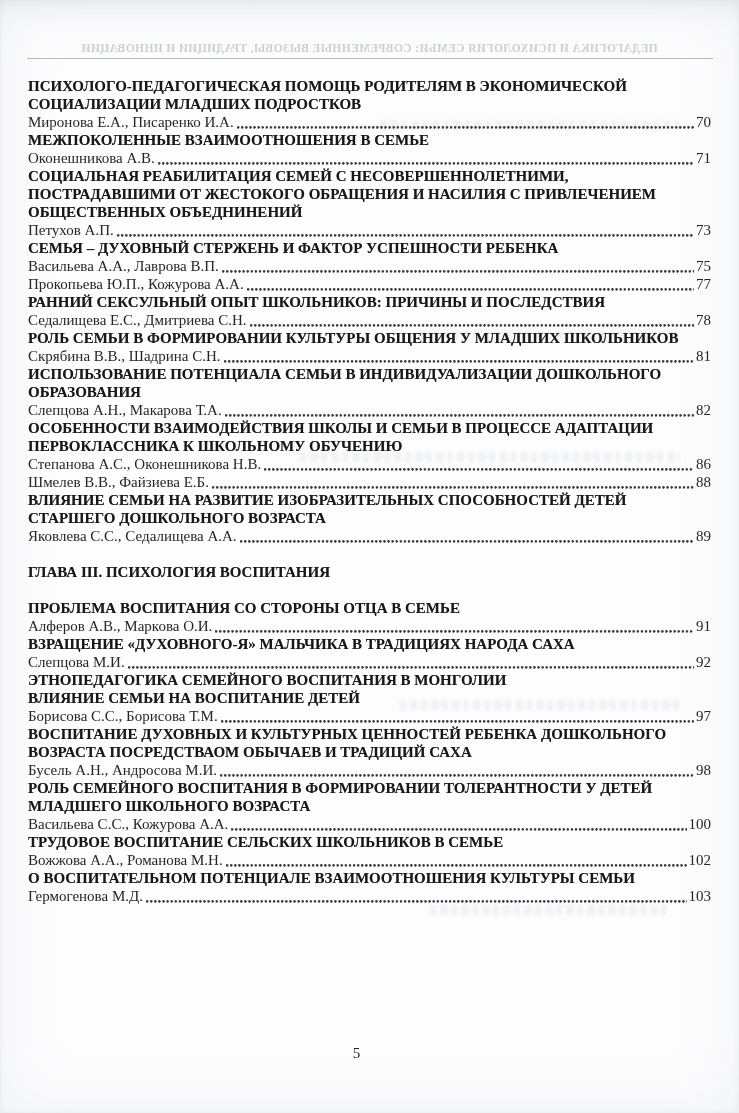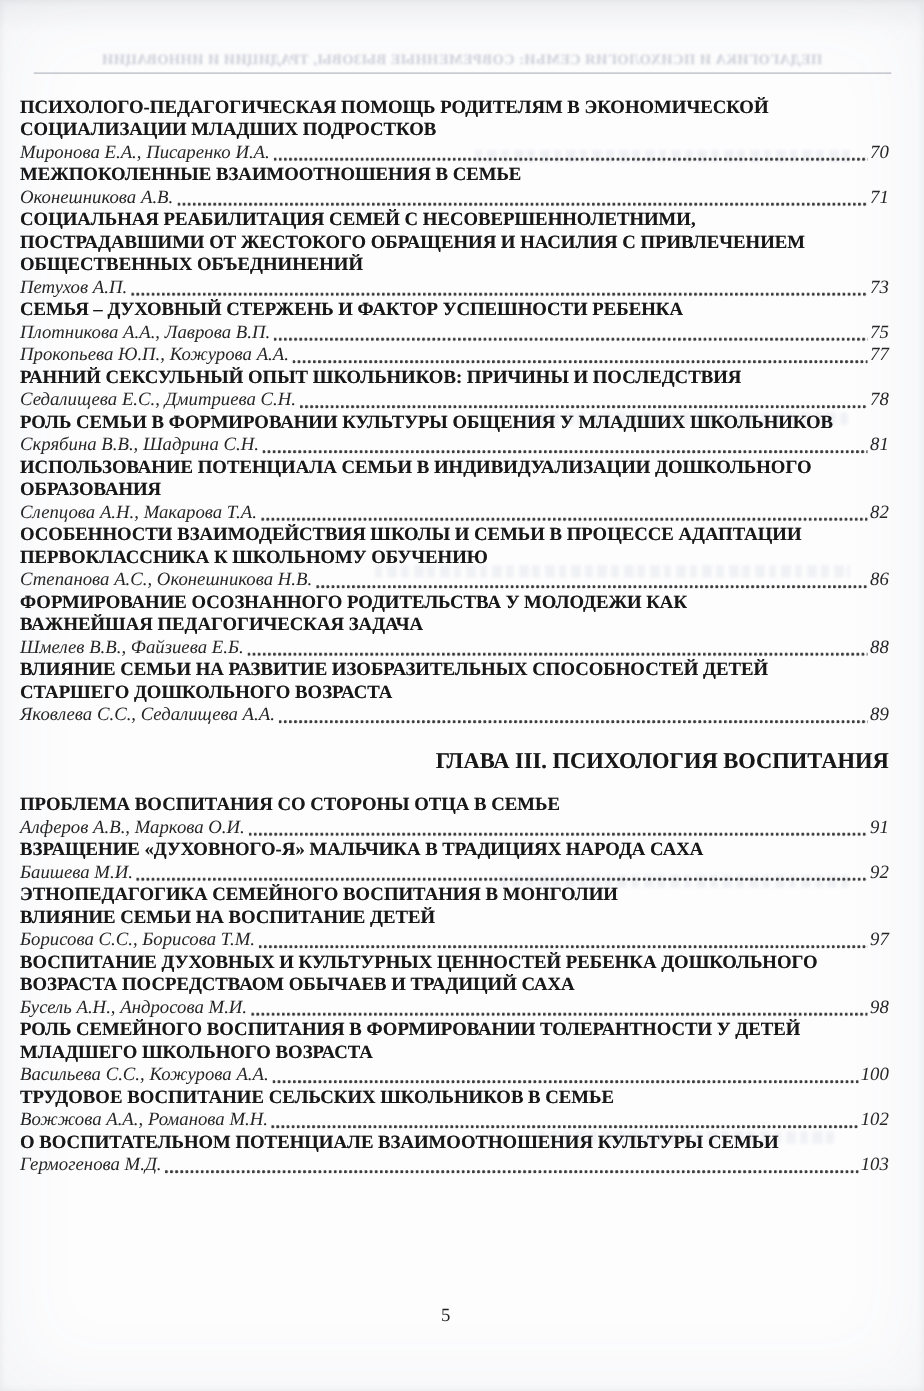--- a/index.html
+++ b/index.html
@@ -33,49 +33,48 @@
   
   .ghost-strip {
     position: absolute; height: 10px; opacity: 0.10;
     background-image: repeating-linear-gradient(90deg,
       #8b93a8 0px, #8b93a8 6px, transparent 6px, transparent 10px,
       #8b93a8 10px, #8b93a8 18px, transparent 18px, transparent 21px);
     filter: blur(1.4px);
     pointer-events: none;
   }
   .toc {
-    position: absolute; top: 77px; left: 16px; right: 28px;
+    position: absolute; top: 77px; left: 28px; right: 28px;
     font-size: 15px; line-height: 18px;
     color: #1e1e1e;
   }
   .entry-title {
     font-weight: bold;
     white-space: pre-line;
     color: #181818;
     text-shadow: 0 0 0.5px rgba(20,20,20,0.45);
   }
   .authors-row {
     display: flex; align-items: baseline;
     color: #262626;
-    font-style: italic;
   }
   .authors { white-space: nowrap; }
   .dots {
     flex: 1 1 auto;
     align-self: flex-end;
     height: 13px;
     margin: 0 2px 1px 3px;
     background-image: radial-gradient(circle at 1.1px 10.4px, #3b3b3b 1px, rgba(0,0,0,0) 1.55px);
     background-size: 4.1px 13px;
     background-repeat: repeat-x;
   }
   .pagenum { white-space: nowrap; }
   .chapter-heading {
-    font-size: 18px; font-weight: bold;
-    text-align: right;
+    font-size: 15px; font-weight: bold;
+    text-align: left;
     margin: 18px 0;
     line-height: 18px;
     color: #181818;
     text-shadow: 0 0 0.5px rgba(20,20,20,0.45);
   }
   .page-footer {
     position: absolute; top: 1045px; left: 0; width: 100%;
     text-align: center;
     font-size: 15px; color: #222;
     transform: translateX(-13px);
@@ -128,21 +127,21 @@
     <div class="authors-row">
       <span class="authors">Петухов А.П.</span>
       <span class="dots"></span>
       <span class="pagenum">73</span>
     </div>
   </div>
 
   <div class="entry">
     <div class="entry-title">СЕМЬЯ – ДУХОВНЫЙ СТЕРЖЕНЬ И ФАКТОР УСПЕШНОСТИ РЕБЕНКА</div>
     <div class="authors-row">
-      <span class="authors">Плотникова А.А., Лаврова В.П.</span>
+      <span class="authors">Васильева А.А., Лаврова В.П.</span>
       <span class="dots"></span>
       <span class="pagenum">75</span>
     </div>
   </div>
 
   <div class="entry">
     <div class="authors-row">
       <span class="authors">Прокопьева Ю.П., Кожурова А.А.</span>
       <span class="dots"></span>
       <span class="pagenum">77</span>
@@ -182,22 +181,20 @@
     <div class="entry-title">ОСОБЕННОСТИ ВЗАИМОДЕЙСТВИЯ ШКОЛЫ И СЕМЬИ В ПРОЦЕССЕ АДАПТАЦИИ
 ПЕРВОКЛАССНИКА К ШКОЛЬНОМУ ОБУЧЕНИЮ</div>
     <div class="authors-row">
       <span class="authors">Степанова А.С., Оконешникова Н.В.</span>
       <span class="dots"></span>
       <span class="pagenum">86</span>
     </div>
   </div>
 
   <div class="entry">
-    <div class="entry-title">ФОРМИРОВАНИЕ ОСОЗНАННОГО РОДИТЕЛЬСТВА У МОЛОДЕЖИ  КАК
-ВАЖНЕЙШАЯ ПЕДАГОГИЧЕСКАЯ ЗАДАЧА</div>
     <div class="authors-row">
       <span class="authors">Шмелев В.В., Файзиева Е.Б.</span>
       <span class="dots"></span>
       <span class="pagenum">88</span>
     </div>
   </div>
 
   <div class="entry">
     <div class="entry-title">ВЛИЯНИЕ СЕМЬИ НА РАЗВИТИЕ ИЗОБРАЗИТЕЛЬНЫХ СПОСОБНОСТЕЙ ДЕТЕЙ
 СТАРШЕГО ДОШКОЛЬНОГО ВОЗРАСТА</div>
@@ -215,21 +212,21 @@
     <div class="authors-row">
       <span class="authors">Алферов А.В., Маркова О.И.</span>
       <span class="dots"></span>
       <span class="pagenum">91</span>
     </div>
   </div>
 
   <div class="entry">
     <div class="entry-title">ВЗРАЩЕНИЕ «ДУХОВНОГО-Я» МАЛЬЧИКА В ТРАДИЦИЯХ НАРОДА САХА</div>
     <div class="authors-row">
-      <span class="authors">Баишева М.И.</span>
+      <span class="authors">Слепцова М.И.</span>
       <span class="dots"></span>
       <span class="pagenum">92</span>
     </div>
   </div>
 
   <div class="entry">
     <div class="entry-title">ЭТНОПЕДАГОГИКА СЕМЕЙНОГО ВОСПИТАНИЯ В МОНГОЛИИ</div>
   </div>
 
   <div class="entry">

